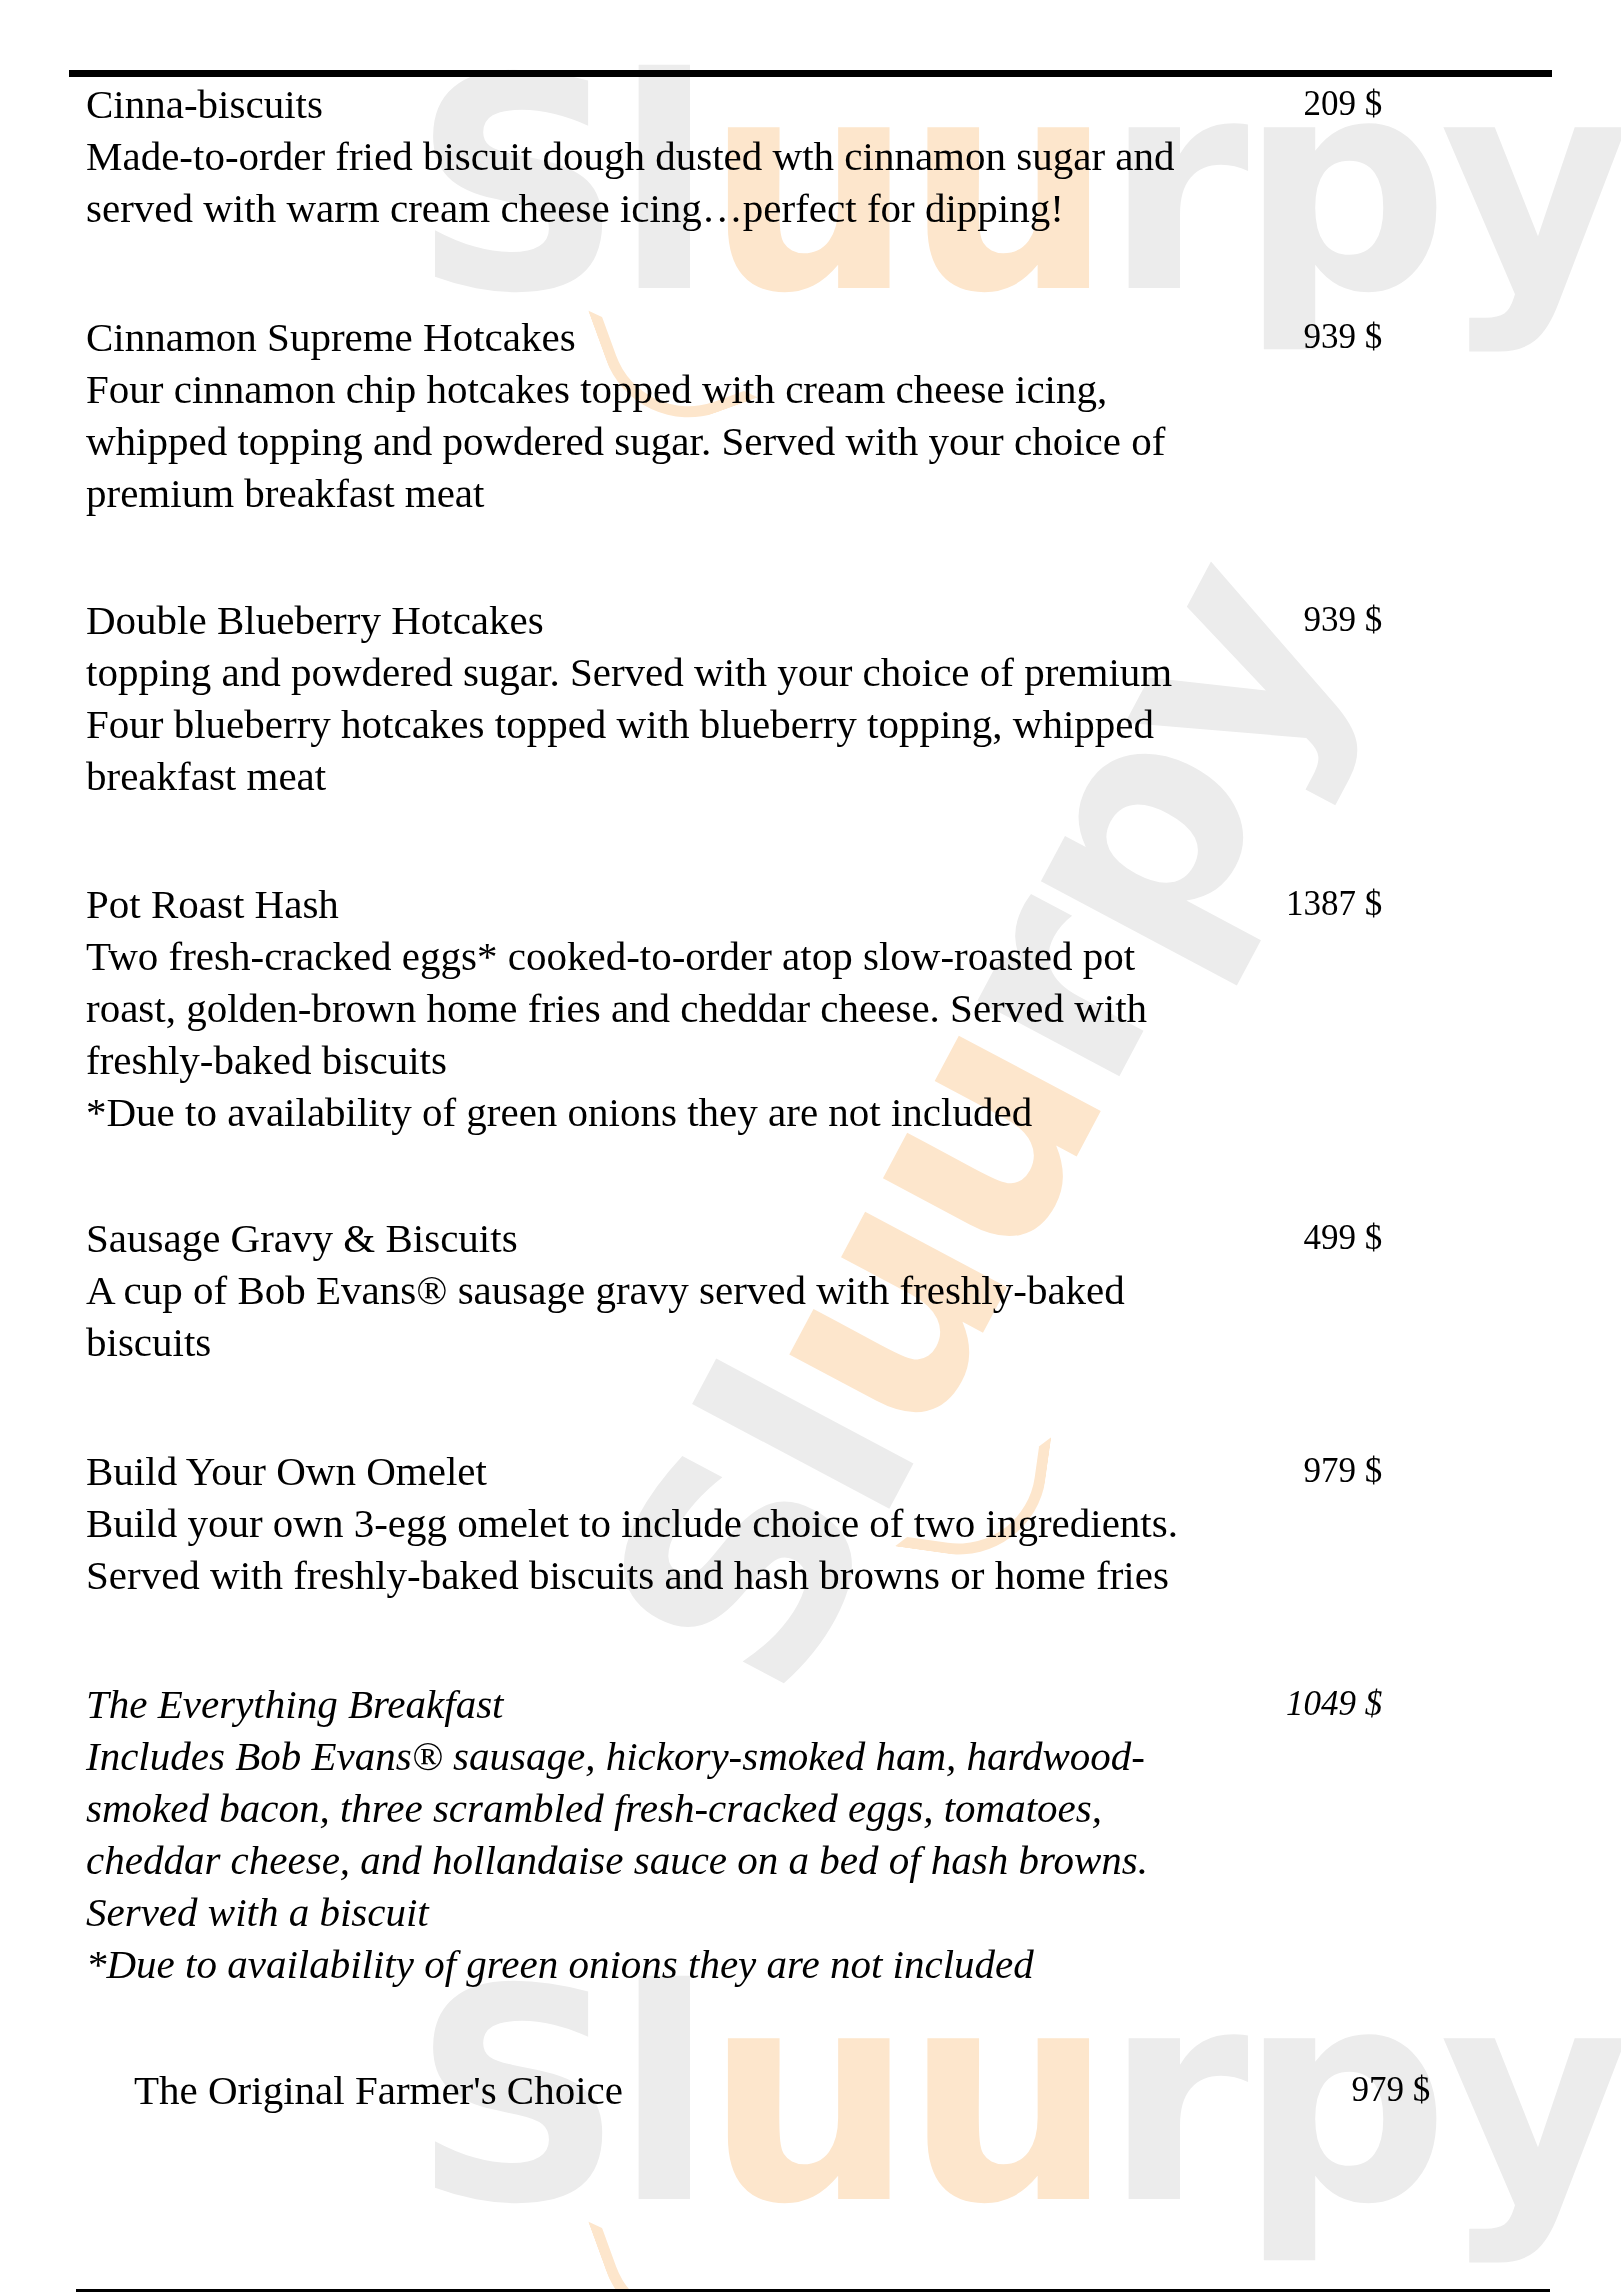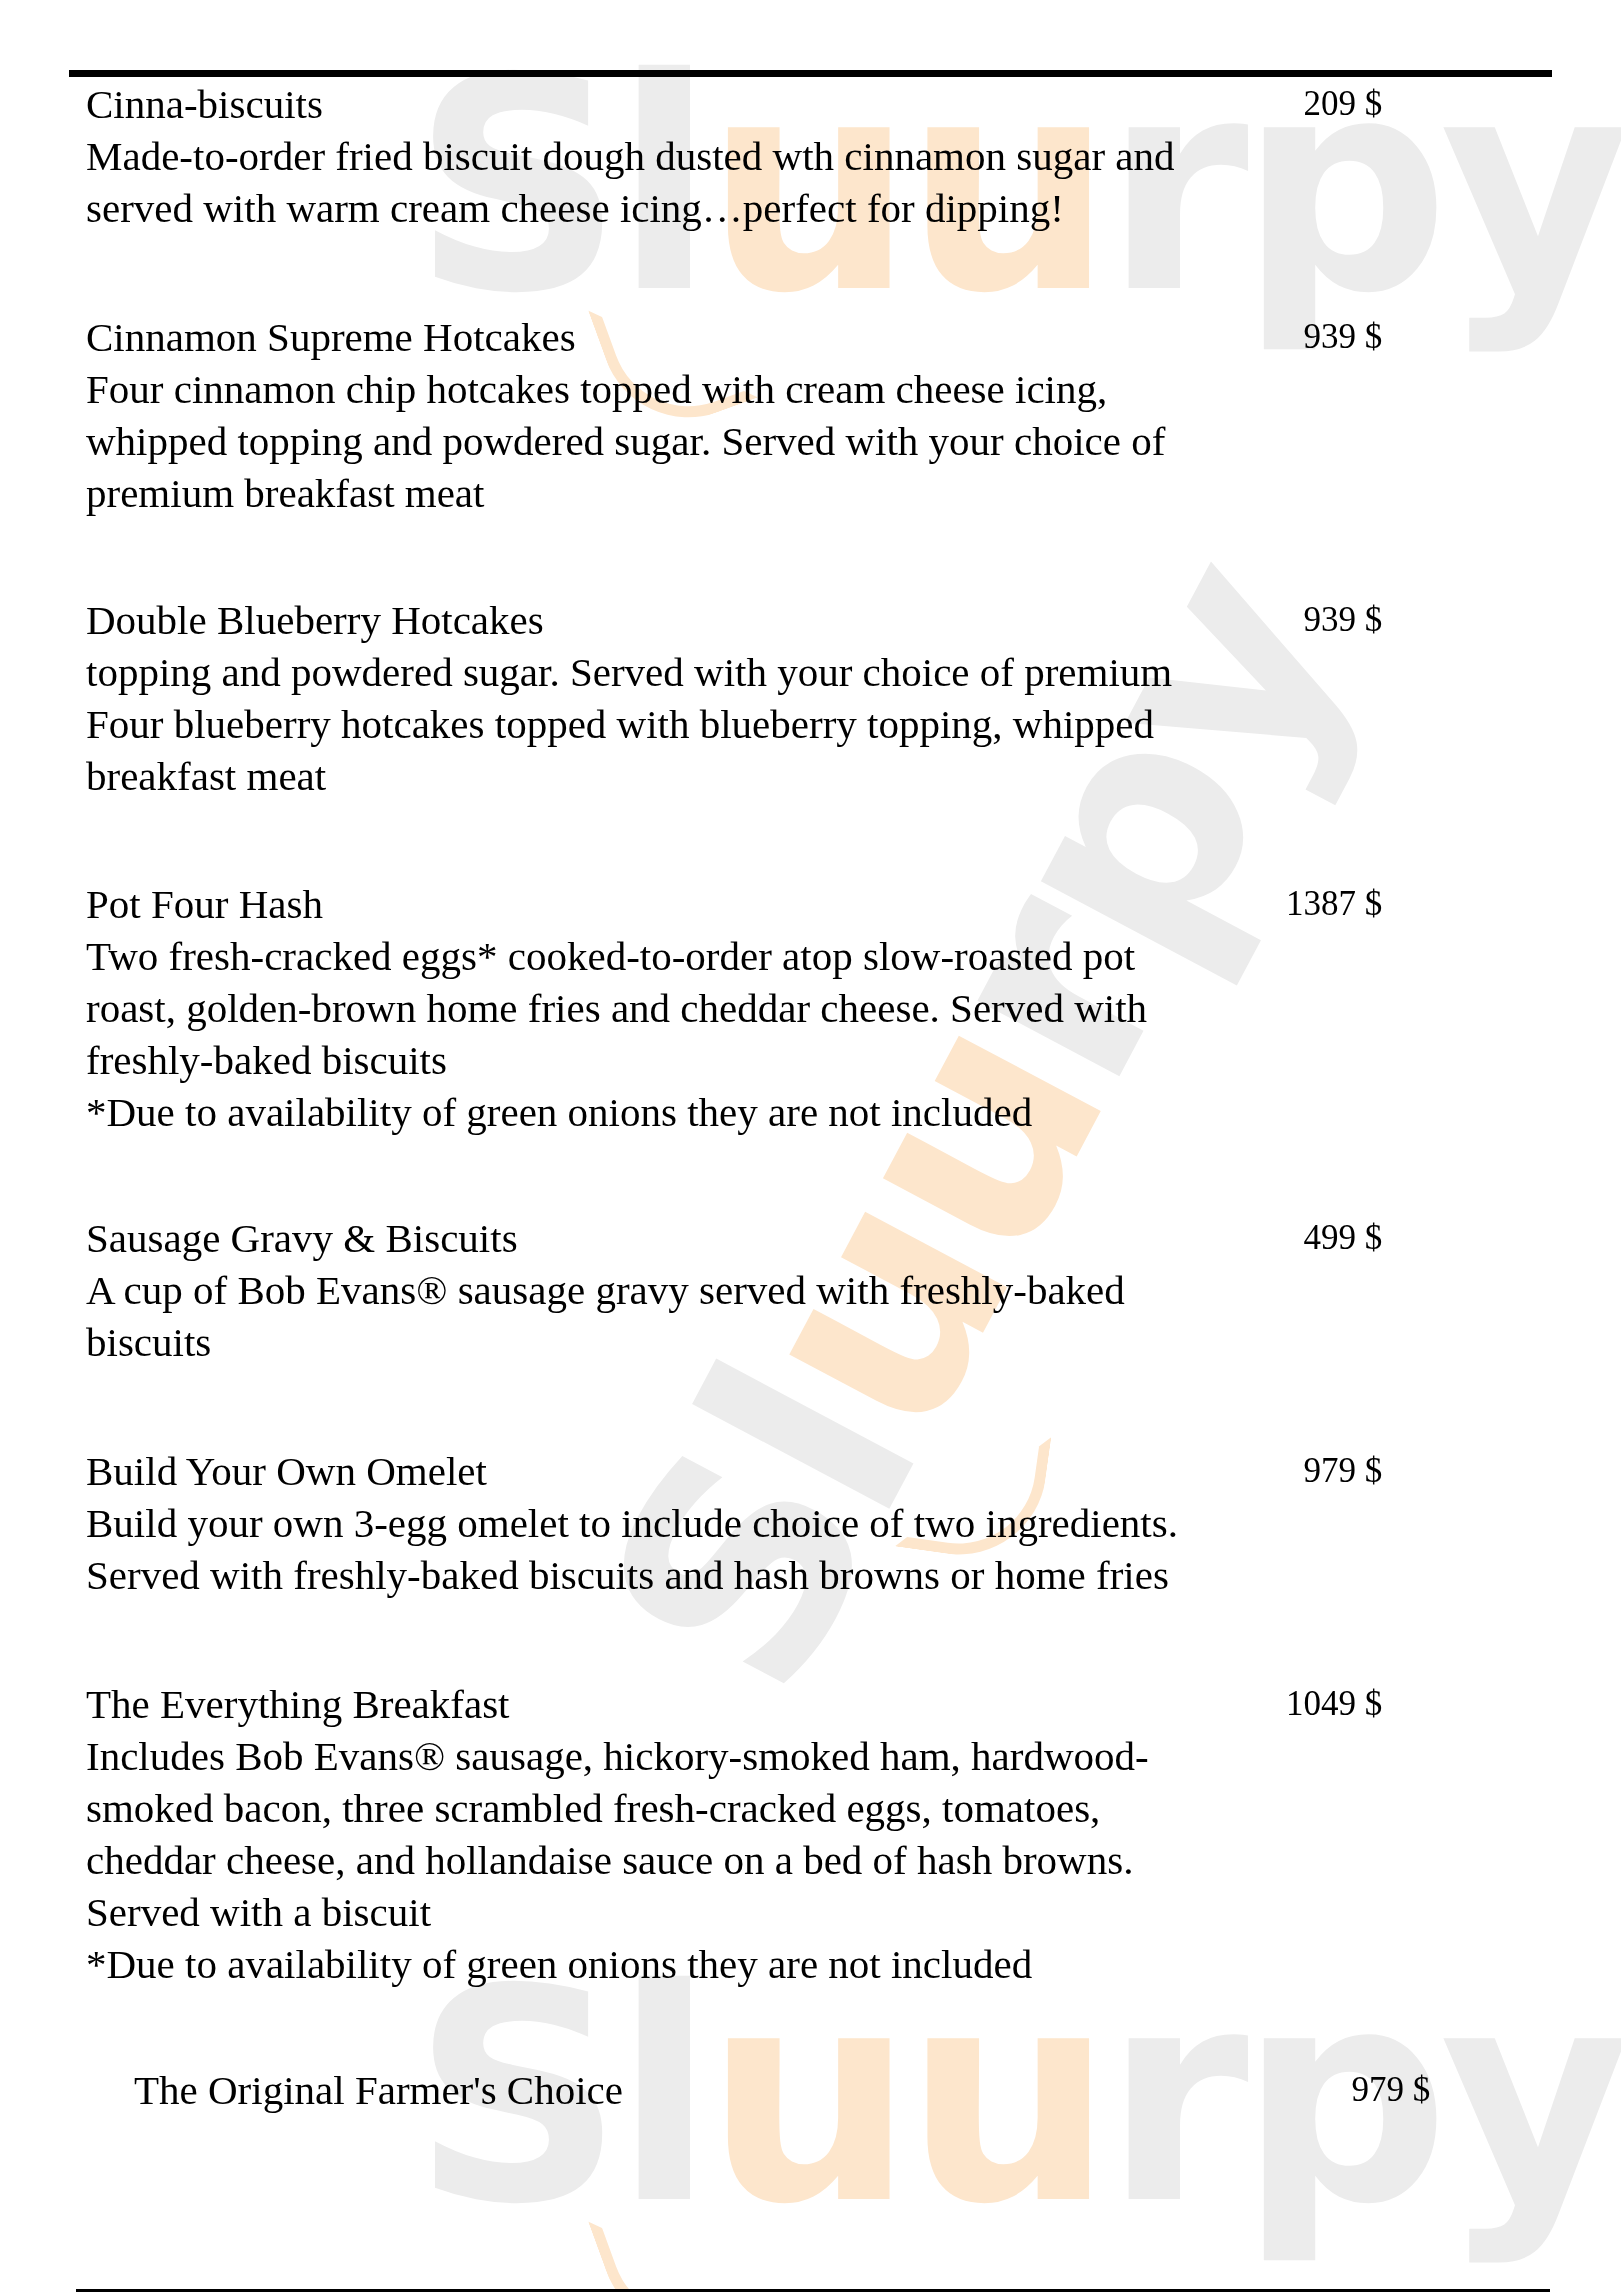--- a/index.html
+++ b/index.html
@@ -132,21 +132,21 @@
 
 <div class="item" style="top:594px;">
   <span class="item-title">Double Blueberry Hotcakes</span>
   <span class="item-price">939 $</span>
   <span class="item-desc-line">topping and powdered sugar. Served with your choice of premium</span>
   <span class="item-desc-line">Four blueberry hotcakes topped with blueberry topping, whipped</span>
   <span class="item-desc-line">breakfast meat</span>
 </div>
 
 <div class="item" style="top:878px;">
-  <span class="item-title">Pot Four Hash</span>
+  <span class="item-title">Pot Roast Hash</span>
   <span class="item-price">1387 $</span>
   <span class="item-desc-line">Two fresh-cracked eggs* cooked-to-order atop slow-roasted pot</span>
   <span class="item-desc-line">roast, golden-brown home fries and cheddar cheese. Served with</span>
   <span class="item-desc-line">freshly-baked biscuits</span>
   <span class="item-desc-line">*Due to availability of green onions they are not included</span>
 </div>
 
 <div class="item" style="top:1212px;">
   <span class="item-title">Sausage Gravy &amp; Biscuits</span>
   <span class="item-price">499 $</span>
@@ -154,21 +154,21 @@
   <span class="item-desc-line">biscuits</span>
 </div>
 
 <div class="item" style="top:1445px;">
   <span class="item-title">Build Your Own Omelet</span>
   <span class="item-price">979 $</span>
   <span class="item-desc-line">Build your own 3-egg omelet to include choice of two ingredients.</span>
   <span class="item-desc-line">Served with freshly-baked biscuits and hash browns or home fries</span>
 </div>
 
-<div class="item" style="top:1678px;">
+<div class="item" style="top:1678px;font-style:italic;">
   <span class="item-title">The Everything Breakfast</span>
   <span class="item-price">1049 $</span>
   <span class="item-desc-line">Includes Bob Evans® sausage, hickory-smoked ham, hardwood-</span>
   <span class="item-desc-line">smoked bacon, three scrambled fresh-cracked eggs, tomatoes,</span>
   <span class="item-desc-line">cheddar cheese, and hollandaise sauce on a bed of hash browns.</span>
   <span class="item-desc-line">Served with a biscuit</span>
   <span class="item-desc-line">*Due to availability of green onions they are not included</span>
 </div>
 
 <div class="item" style="top:2064px;margin-left:48px;">

